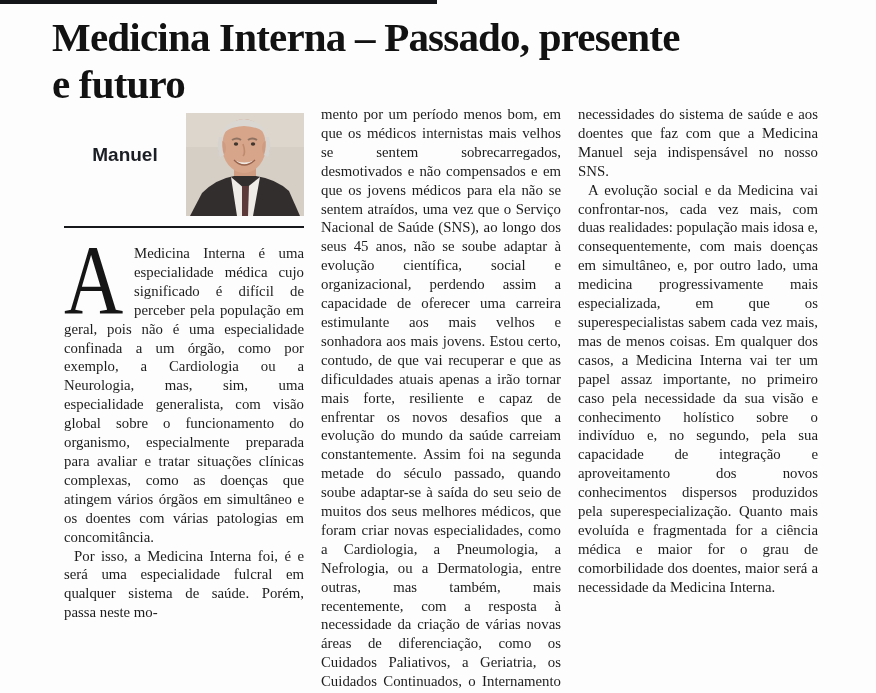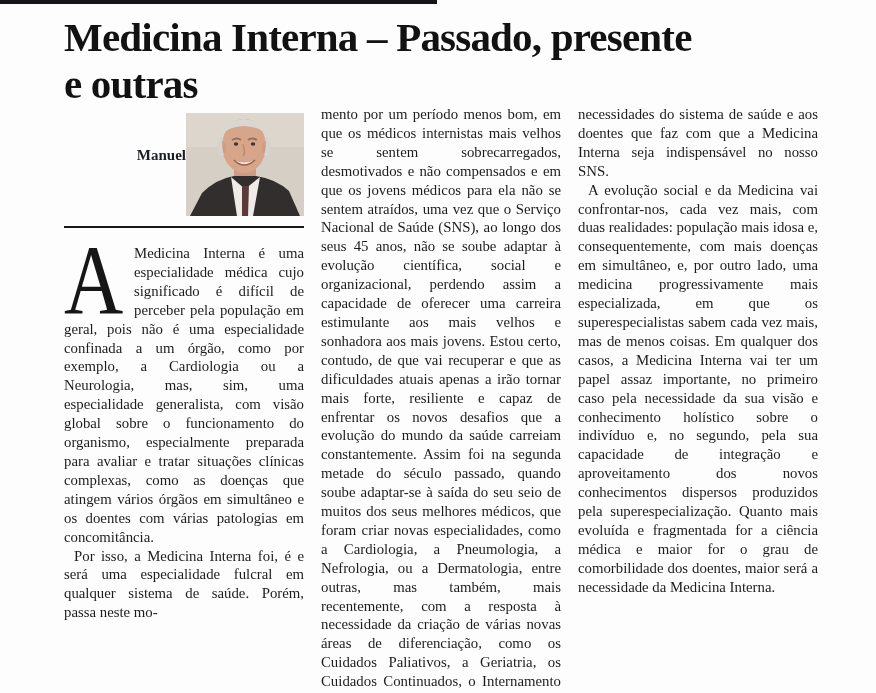--- a/index.html
+++ b/index.html
@@ -2,37 +2,37 @@
 <html lang="pt"><head>
 <meta charset="utf-8">
 <style>
   html,body{margin:0;padding:0;background:#ffffff;}
   .page{
     position:relative;width:876px;height:693px;background:#fdfdfe;
     font-family:"Liberation Serif",serif;color:#1c1c1c;overflow:hidden;
   }
   .topbar{position:absolute;top:0;left:0;width:437px;height:4px;background:#141519;}
   h1.headline{
-    position:absolute;left:64px;top:14px;margin:0;width:760px;
+    position:absolute;left:52px;top:14px;margin:0;width:760px;
     font-family:"Liberation Serif",serif;font-weight:700;color:#121212;
     font-size:41px;line-height:47px;letter-spacing:-0.8px;
   }
   .columns{
     position:absolute;left:64px;top:105px;display:flex;gap:17px;width:754px;
   }
   .col{width:240px;font-size:14.8px;line-height:18.9px;text-align:justify;
        text-justify:inter-word;hyphens:auto;-webkit-hyphens:auto;}
   .col p{margin:0;}
   .col p.indent{text-indent:10px;}
   
   .author-block{margin-top:8px;display:flex;height:104px;}
   .author-name{
     width:122px;box-sizing:border-box;padding-top:32px;
-    font-family:Liberation Serif, serif;font-weight:bold;
-    font-size:15px;line-height:20px;color:#1b1e24;text-align:right;
+    font-family:Liberation Sans, sans-serif;font-weight:bold;
+    font-size:19px;line-height:20px;color:#1b1e24;text-align:center;
   }
   .author-photo{width:118px;height:103px;flex:0 0 auto;display:block;}
   .author-rule{height:2px;background:#17181b;margin-top:9px;}
   .col-text-first{margin-top:16px;}
   
   .dropcap{float:left;width:64px;height:75px;margin-right:6px;overflow:visible;}
   .dropcap-inner{
     display:block;font-size:100px;line-height:74px;color:#161616;
     transform:scaleX(0.82);transform-origin:left center;
     font-family:"Liberation Serif",serif;
@@ -40,21 +40,21 @@
   .endmark{font-family:"DejaVu Sans",sans-serif;font-size:9px;color:#55504e;}
 </style>
 </head>
 <body>
 
 <div class="page">
   <div class="topbar"></div>
 
   <h1 class="headline" id="headline">
       <div>Medicina Interna – Passado, presente</div>
-      <div>e outras</div>
+      <div>e futuro</div>
     </h1>
 
   <div class="columns">
 
     <div class="col">
       <div class="author-block">
         <div class="author-name" id="author-name">
             <div>Manuel</div>
           </div>
         <svg class="author-photo" viewBox="0 0 118 103" xmlns="http://www.w3.org/2000/svg" aria-hidden="true">
@@ -89,20 +89,20 @@
     </div>
 
     <div class="col">
       <div class="col-text">
           <p>mento por um período menos bom, em que os médicos internistas mais velhos se sentem sobrecarregados, desmotivados e não compensados e em que os jovens médicos para ela não se sentem atraídos, uma vez que o Serviço Nacional de Saúde (SNS), ao longo dos seus 45 anos, não se soube adaptar à evolução científica, social e organizacional, perdendo assim a capacidade de oferecer uma carreira estimulante aos mais velhos e sonhadora aos mais jovens. Estou certo, contudo, de que vai recuperar e que as dificuldades atuais apenas a irão tornar mais forte, resiliente e capaz de enfrentar os novos desafios que a evolução do mundo da saúde carreiam constantemente. Assim foi na segunda metade do século passado, quando soube adaptar-se à saída do seu seio de muitos dos seus melhores médicos, que foram criar novas especialidades, como a Cardiologia, a Pneumologia, a Nefrologia, ou a Dermatologia, entre outras, mas também, mais recentemente, com a resposta à necessidade da criação de várias novas áreas de diferenciação, como os Cuidados Paliativos, a Geriatria, os Cuidados Continuados, o Internamento Domiciliário, bem como a Medicina Peri-operatória. E esta versatilidade e capacidade de resposta às</p>
         </div>
     </div>
 
     <div class="col">
       <div class="col-text">
-          <p>necessidades do sistema de saúde e aos doentes que faz com que a Medicina Interna seja indispensável no nosso SNS.</p>
+          <p>necessidades do sistema de saúde e aos doentes que faz com que a Medicina Manuel seja indispensável no nosso SNS.</p>
           <p class="indent">A evolução social e da Medicina vai confrontar-nos, cada vez mais, com duas realidades: população mais idosa e, consequentemente, com mais doenças em simultâneo, e, por outro lado, uma medicina progressivamente mais especializada, em que os superespecialistas sabem cada vez mais, mas de menos coisas. Em qualquer dos casos, a Medicina Interna vai ter um papel assaz importante, no primeiro caso pela necessidade da sua visão e conhecimento holístico sobre o indivíduo e, no segundo, pela sua capacidade de integração e aproveitamento dos novos conhecimentos dispersos produzidos pela superespecialização. Quanto mais evoluída e fragmentada for a ciência médica e maior for o grau de comorbilidade dos doentes, maior será a necessidade da Medicina Interna.</p>
         </div>
 
     </div>
 
   </div>
 </div>
 
 </body></html>

